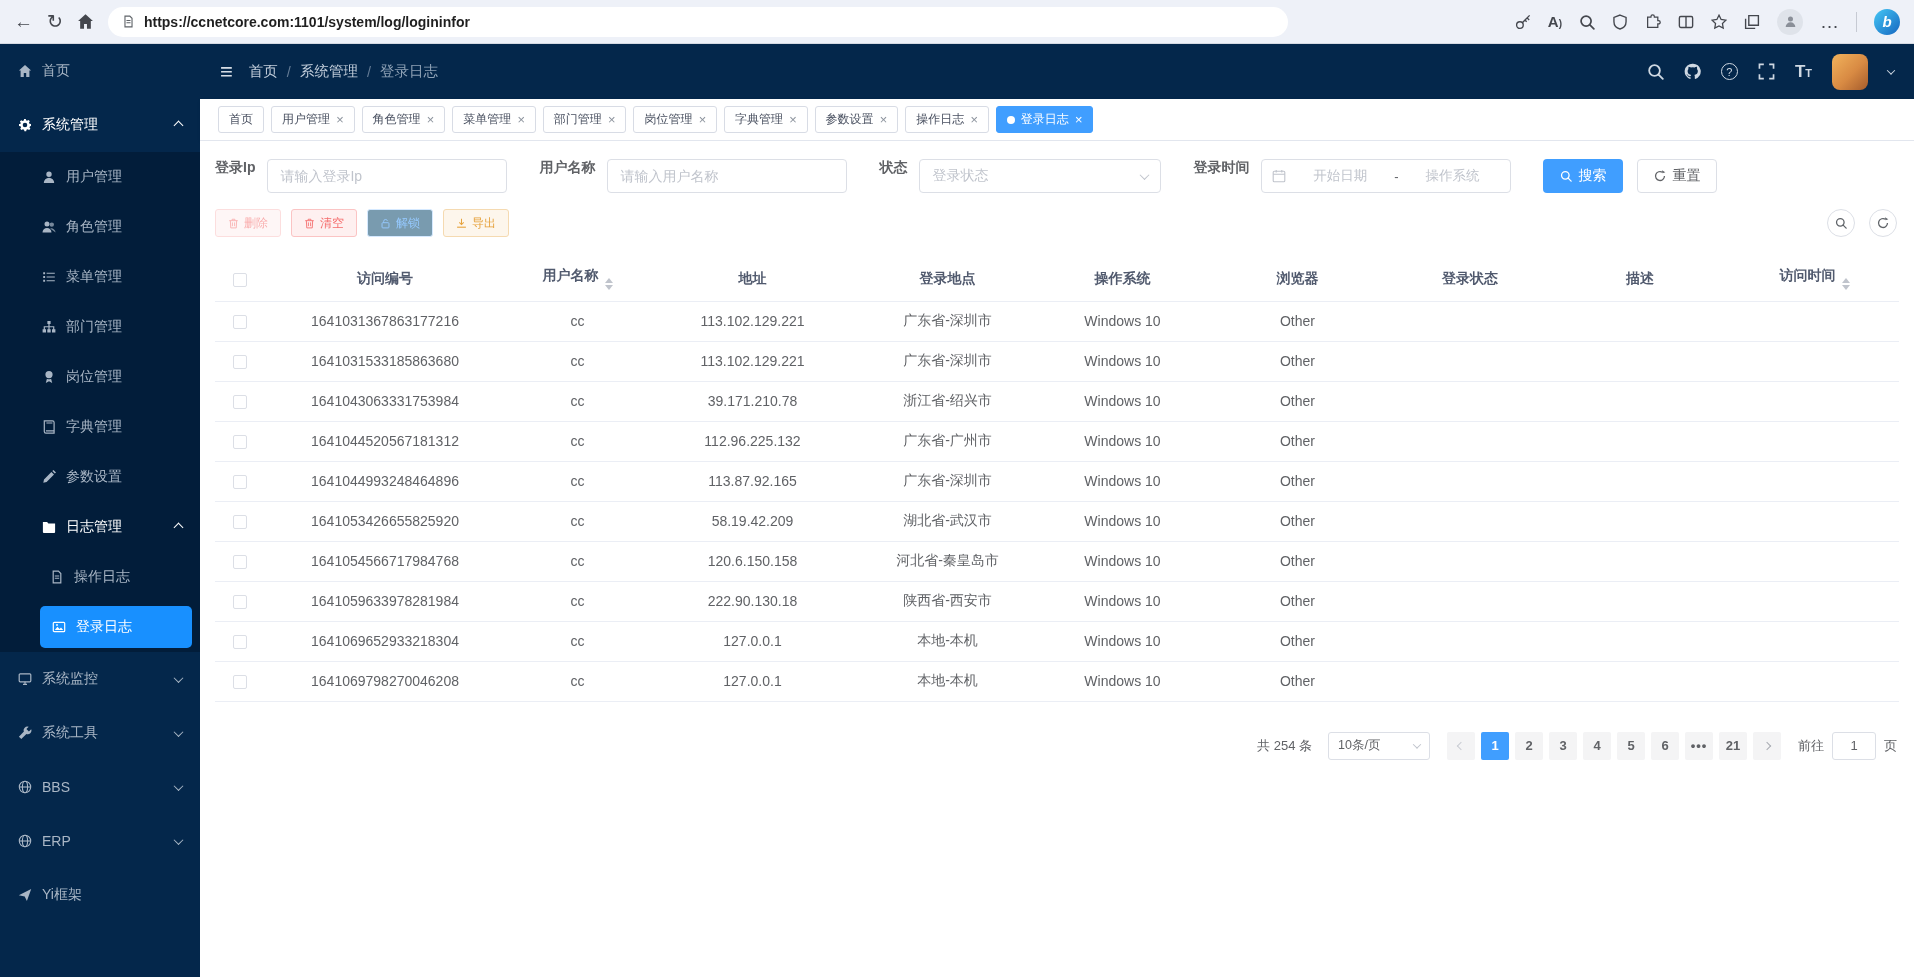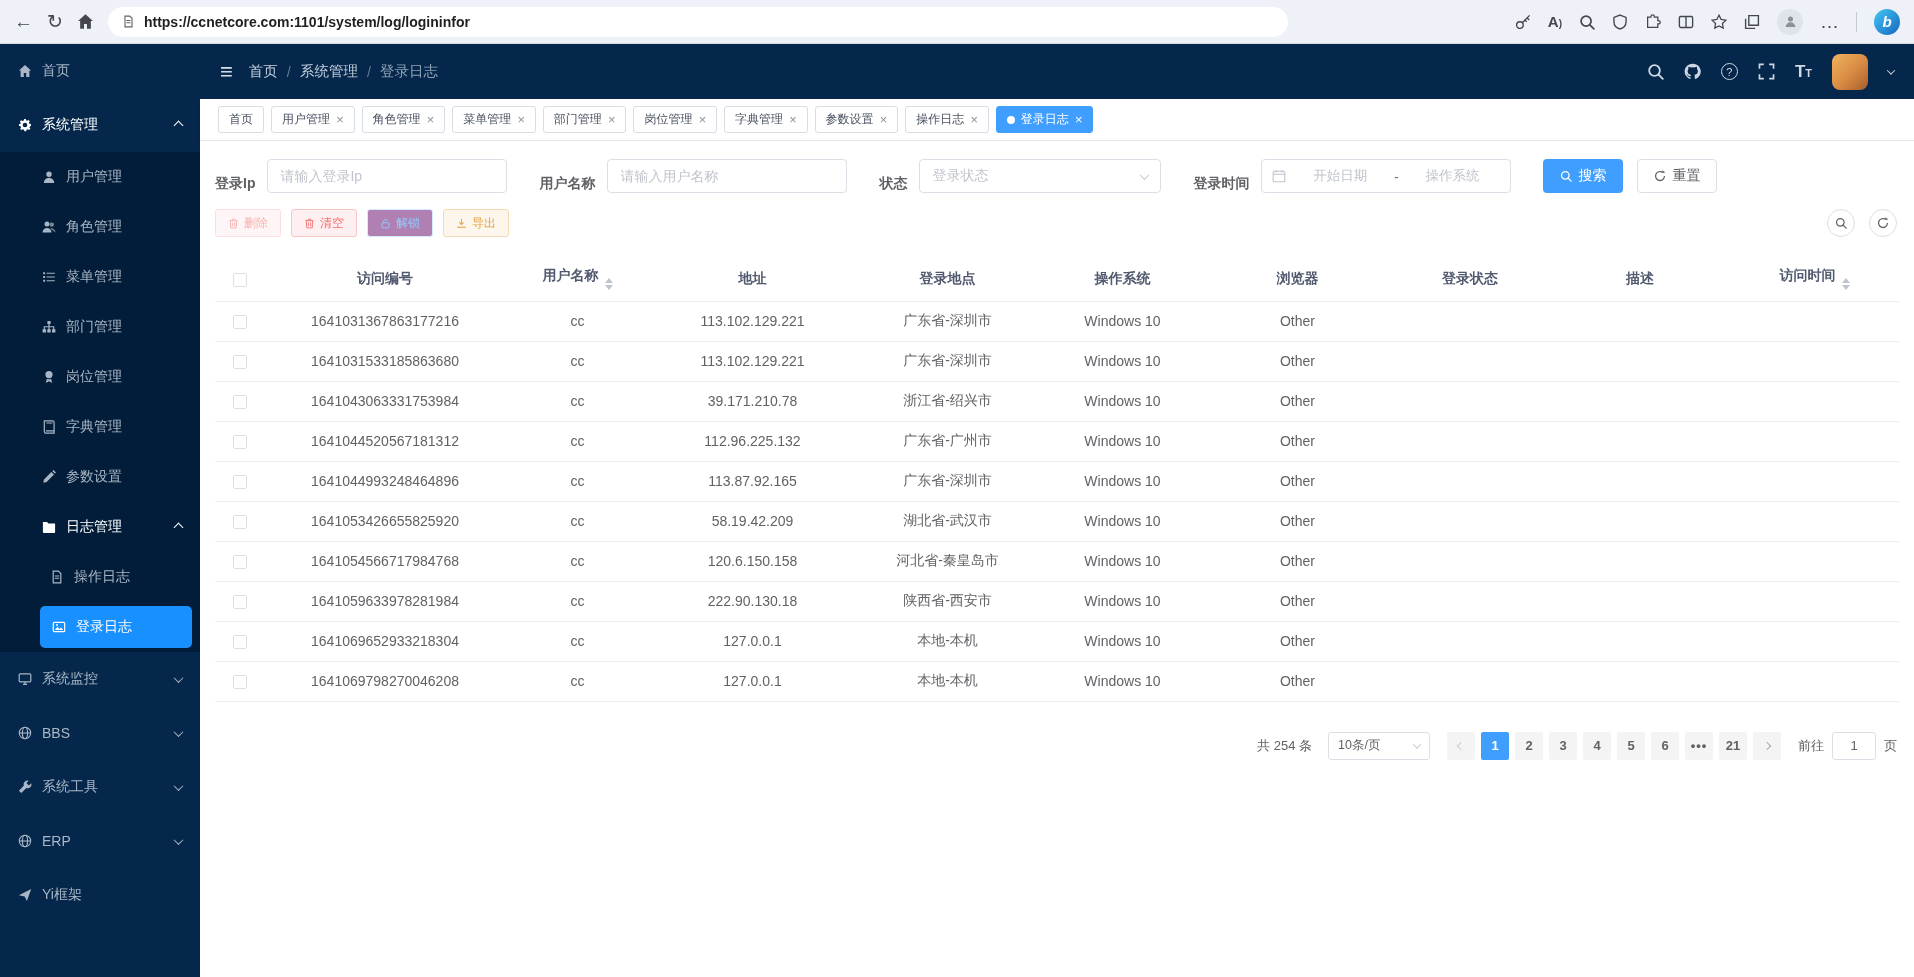--- a/index.html
+++ b/index.html
@@ -75,21 +75,21 @@
   .tag-close{font-size:13px;color:#8c939d;line-height:1;cursor:pointer;}
   .tag.active{background:#409eff;border-color:#409eff;color:#fff;}
   .tag.active .tag-close{color:#fff;}
   .tag-dot{width:8px;height:8px;border-radius:50%;background:#fff;display:inline-block;}
 
   
   .content{flex:1;background:#fff;padding:14px 15px 0;overflow:hidden;}
 
   
   .filterbar{display:flex;align-items:center;margin:4px 0 16px;}
-  .f-item{display:flex;align-items:flex-end;margin-right:32px;}
+  .f-item{display:flex;align-items:flex-start;margin-right:32px;}
   .f-item label{font-size:14px;font-weight:700;color:#606266;margin-right:12px;white-space:nowrap;}
   .inp{width:240px;height:34px;border:1px solid #dcdfe6;border-radius:4px;padding:0 12px;font-size:14px;color:#606266;outline:none;
     font-family:inherit;}
   .inp::placeholder{color:#c0c4cc;}
   .select{width:242px;height:34px;border:1px solid #dcdfe6;border-radius:4px;display:flex;align-items:center;padding:0 12px;cursor:pointer;}
   .select .ph{flex:1;font-size:14px;color:#c0c4cc;}
   .select .chev{color:#c0c4cc;}
   .daterange{width:250px;height:34px;border:1px solid #dcdfe6;border-radius:4px;display:flex;align-items:center;padding:0 10px;gap:6px;cursor:pointer;}
   .daterange .ic{width:14px;height:14px;color:#c0c4cc;flex:0 0 auto;}
   .daterange .ph{flex:1;text-align:center;font-size:13.5px;color:#c0c4cc;}
@@ -99,21 +99,21 @@
   .btn .ic{width:12px;height:12px;}
   .btn.primary{background:#409eff;color:#fff;margin-right:14px;}
   .btn.plain{background:#fff;border-color:#dcdfe6;color:#606266;}
 
   
   .toolbar{display:flex;align-items:center;margin-bottom:20px;}
   .btn-sm{height:28px;padding:0 12px;border-radius:3px;display:inline-flex;align-items:center;gap:5px;font-size:12px;cursor:pointer;
     border:1px solid;margin-right:10px;font-family:inherit;background:#fff;}
   .btn-sm .ic{width:11px;height:11px;}
   .btn-sm.danger{color:#f56c6c;background:#fef0f0;border-color:#fbc4c4;}
-  .btn-sm.primary-plain{color:#409eff;background:#701a75;border-color:#b3d8ff;}
+  .btn-sm.primary-plain{color:#409eff;background:#0c4a6e;border-color:#b3d8ff;}
   .btn-sm.warning{color:#e6a23c;background:#fdf6ec;border-color:#f5dab1;justify-content:flex-end;}
   .btn-sm.disabled{opacity:.55;cursor:not-allowed;}
   .tb-right{margin-left:auto;display:flex;gap:14px;padding-right:2px;}
   .circle-btn{width:28px;height:28px;border-radius:50%;border:1px solid #dcdfe6;background:#fff;display:flex;align-items:center;justify-content:center;cursor:pointer;color:#5f6368;}
   .circle-btn .ic{width:12px;height:12px;}
 
   
   table.grid{width:100%;border-collapse:collapse;table-layout:fixed;}
   .grid th{height:44px;font-size:14px;font-weight:700;color:#515a6e;border-bottom:1px solid #ebeef5;text-align:center;white-space:nowrap;}
   .grid td{height:40px;font-size:14px;color:#606266;border-bottom:1px solid #ebeef5;text-align:center;white-space:nowrap;overflow:hidden;text-overflow:ellipsis;}
@@ -389,30 +389,30 @@
       </div>
       <a class="mi l1">
         <svg class="ic">
             <use href="#s-monitor"></use>
           </svg>
         <span>系统监控</span>
         <i class="chev down"></i>
       </a>
       <a class="mi l1">
         <svg class="ic">
-            <use href="#s-globe"></use>
-          </svg>
-        <span>BBS</span>
+            <use href="#s-tool"></use>
+          </svg>
+        <span>系统工具</span>
         <i class="chev down"></i>
       </a>
       <a class="mi l1">
         <svg class="ic">
-            <use href="#s-tool"></use>
-          </svg>
-        <span>系统工具</span>
+            <use href="#s-globe"></use>
+          </svg>
+        <span>BBS</span>
         <i class="chev down"></i>
       </a>
       <a class="mi l1">
         <svg class="ic">
             <use href="#s-globe"></use>
           </svg>
         <span>ERP</span>
         <i class="chev down"></i>
       </a>
       <a class="mi l1">

